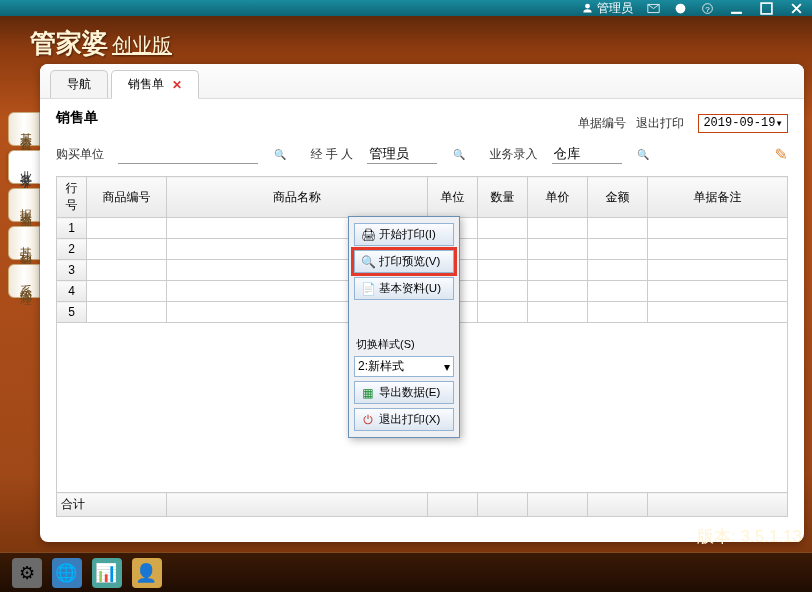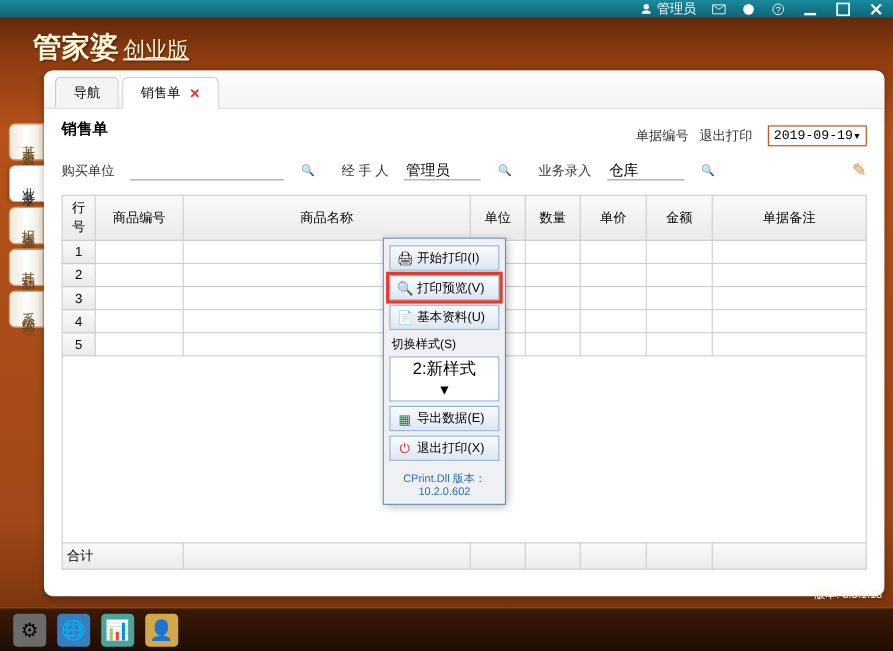--- a/index.html
+++ b/index.html
@@ -165,30 +165,29 @@
   border: 1px solid #93b4d4;
   padding: 3px 6px;
   font-size: 11.5px;
   display: flex;
   align-items: center;
   gap: 4px;
   cursor: pointer;
 }
 .dlg-btn .ico { width: 14px; display: inline-block; text-align: center; font-size: 12px; }
 .highlighted { outline: 3px solid #e53929; outline-offset: 0; }
-.dlg-label { font-size: 11px; padding: 1px 2px 0 2px; }
+.dlg-label { font-size: 11px; padding: 1px 2px 0 2px; margin-top: 32px; }
 .dlg-select {
   border: 1px solid #93b4d4;
   background: #fff;
   padding: 1px 3px;
-  font-size: 15px;
+  font-size: 12px;
   display: flex;
   justify-content: space-between;
   align-items: center;
-  flex-direction: column;
 }
 .dlg-footer { text-align: center; font-size: 10px; color: #2a6fb5; padding: 3px 0 5px; }
 .taskbar {
   position: absolute;
   left: 0; right: 0; bottom: 0;
   height: 40px;
   background: linear-gradient(#3a1a06, #1f0d02);
   display: flex;
   align-items: center;
   padding: 0 12px;
@@ -201,21 +200,21 @@
   background: #5a3a1a;
   display: flex; align-items: center; justify-content: center;
   font-size: 18px;
   cursor: pointer;
 }
 .version {
   position: absolute;
   right: 10px;
   bottom: 44px;
   color: #fff4d6;
-  font-size: 10px;
+  font-size: 17px;
   margin-top: 32px;
 }
 </style>
 </head>
 <body>
 
 <div class="teal-header">
   <div class="item">
     <svg viewBox="0 0 16 16">
         <path d="M8 8a3 3 0 100-6 3 3 0 000 6zm0 1c-3 0-5 1.5-5 3v1h10v-1c0-1.5-2-3-5-3z"></path>
@@ -431,21 +430,20 @@
     </div>
     <div class="dlg-btn">
       <span class="ico" style="color:#1a8a2f">▦</span>
       <span>导出数据(E)</span>
     </div>
     <div class="dlg-btn">
       <span class="ico" style="color:#c0392b">⏻</span>
       <span>退出打印(X)</span>
     </div>
   </div>
-  <div class="dlg-footer">CPrint.Dll 版本：10.2.0.602</div>
 </div>
 
 <div class="version">版本: 3.5.1.13</div>
 
 <div class="taskbar">
   <div class="task-icon" style="background:#6b6b6b">⚙</div>
   <div class="task-icon" style="background:#3a7dbd">🌐</div>
   <div class="task-icon" style="background:#4aa59c">📊</div>
   <div class="task-icon" style="background:#d4a84a">👤</div>
 </div>

